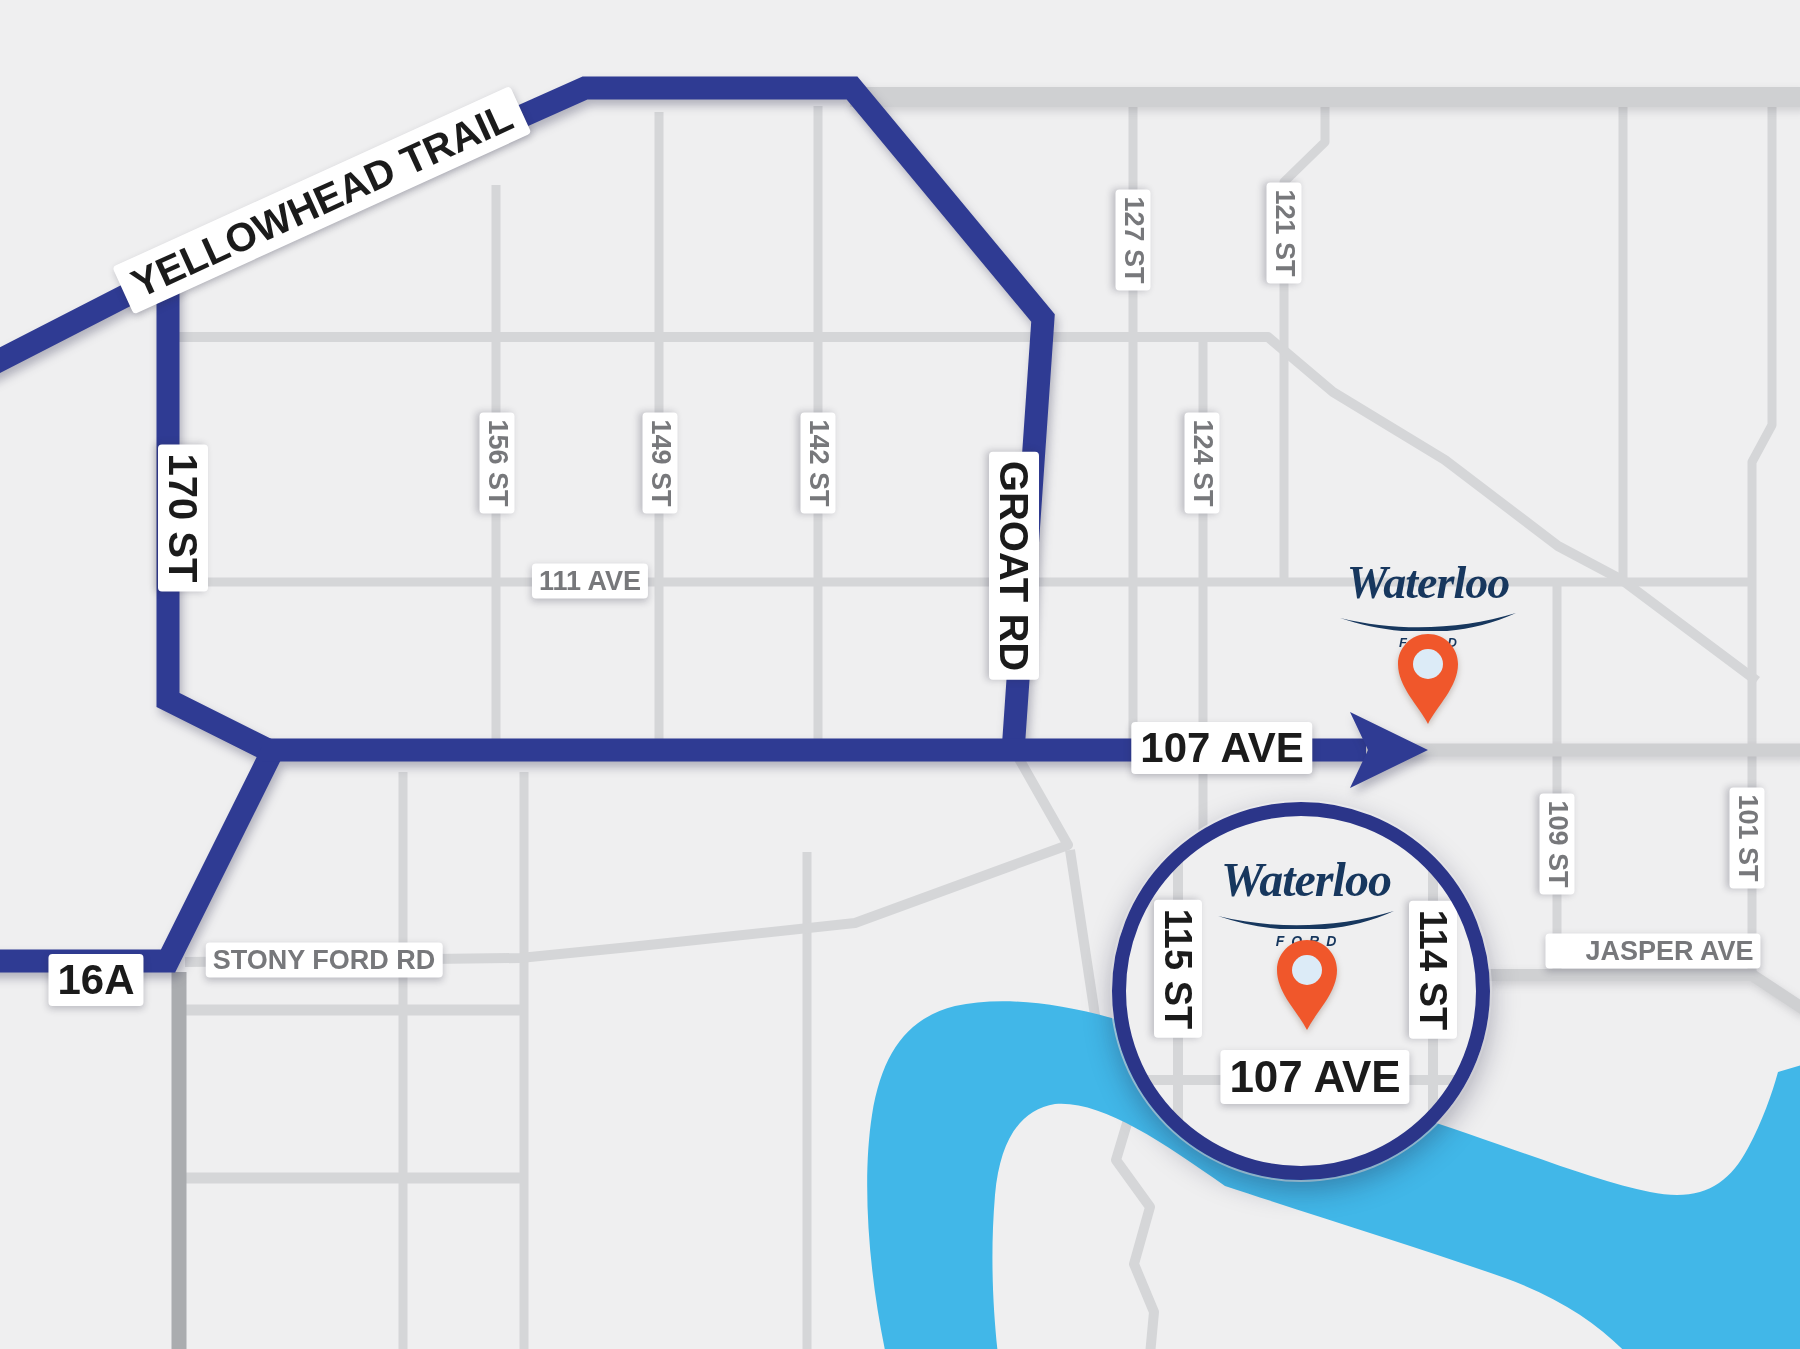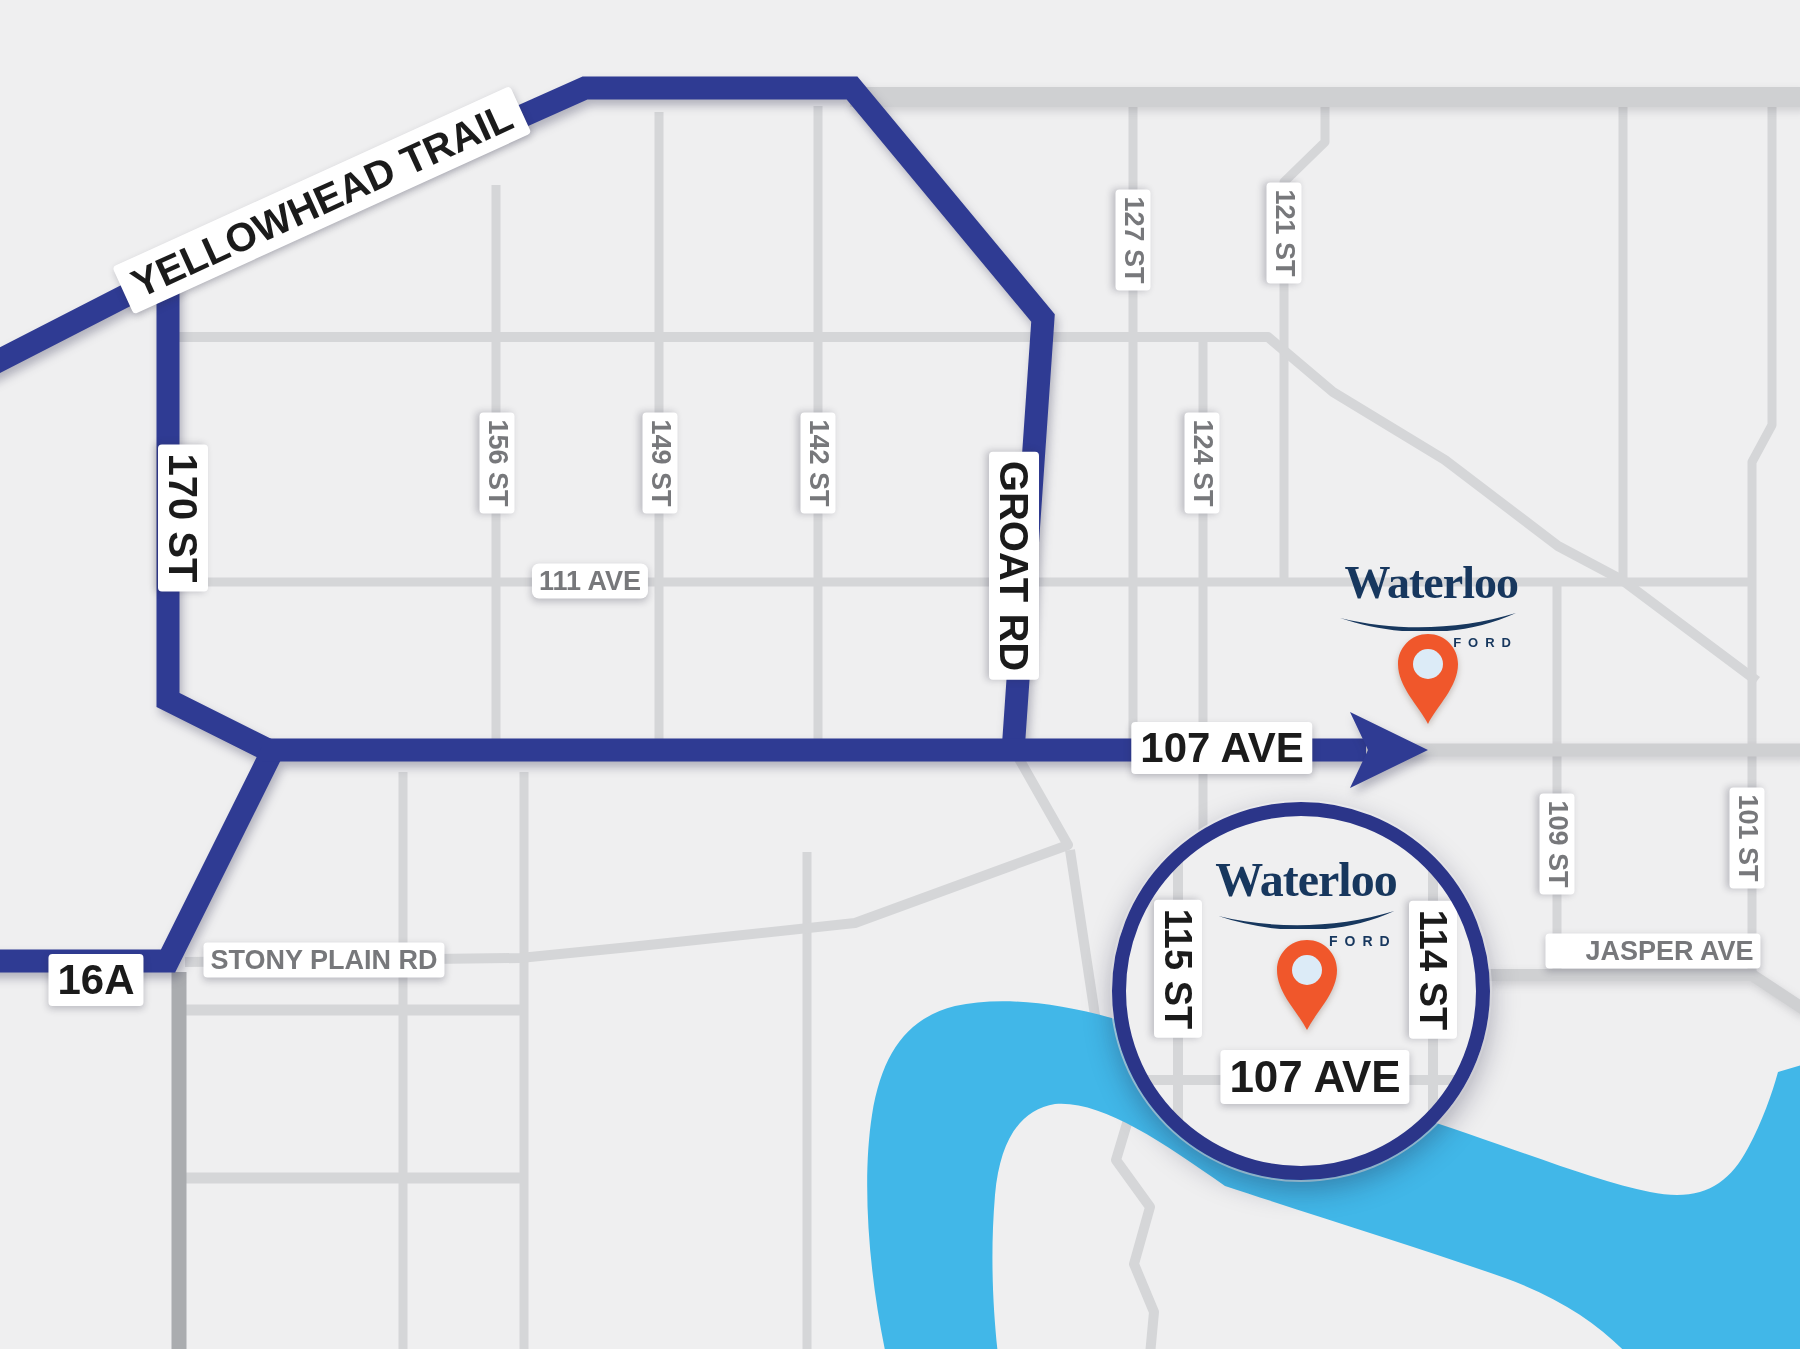--- a/index.html
+++ b/index.html
@@ -25,21 +25,21 @@
     transform:translate(-50%,-50%);
     box-shadow:0 3px 7px rgba(40,40,60,.25);
     font-weight:700;letter-spacing:0;
   }
   .lbl.black{color:var(--label_black);font-size:42px;padding:5px 9px;}
   .lbl.gray{color:var(--label_gray);font-size:27px;padding:4px 7px;}
   .lbl.v{transform:translate(-50%,-50%) rotate(90deg);}
   .lbl.yellow{transform:translate(-50%,-50%) rotate(-24.5deg);font-size:40px;padding:6px 12px;}
 
   
-  .logo{position:absolute;text-align:right;transform:translate(-50%,0);color:var(--logo_navy);}
+  .logo{position:absolute;text-align:center;transform:translate(-50%,0);color:var(--logo_navy);font-style:italic;}
   .logo .name{font-family:"Liberation Serif", serif;font-weight:700;letter-spacing:-1px;display:block;}
   .logo .brand{display:block;font-weight:700;letter-spacing:7px;margin-top:4px;text-indent:7px;}
   .logo.main .name{font-size:46px;}
   .logo.main .brand{font-size:13px;}
   .logo.inset .name{font-size:48px;}
   .logo.inset .brand{font-size:14px;}
   .logo svg{display:block;margin:2px auto 0 auto;}
 
   .pin{position:absolute;filter:drop-shadow(0 3px 3px rgba(60,30,10,.25));}
 
@@ -133,22 +133,22 @@
   <div class="lbl black v" style="left:1014px;top:566px;font-size:40px;">GROAT RD</div>
   <div class="lbl black" style="left:1222px;top:748px;">107 AVE</div>
   <div class="lbl black" style="left:96px;top:960px;margin-top:20px;">16A</div>
 
   <div class="lbl gray v" style="left:497px;top:463px;">156 ST</div>
   <div class="lbl gray v" style="left:660px;top:463px;">149 ST</div>
   <div class="lbl gray v" style="left:818px;top:463px;">142 ST</div>
   <div class="lbl gray v" style="left:1133px;top:240px;">127 ST</div>
   <div class="lbl gray v" style="left:1284px;top:233px;">121 ST</div>
   <div class="lbl gray v" style="left:1202px;top:463px;">124 ST</div>
-  <div class="lbl gray" style="left:590px;top:581px;border-radius:7px;">111 AVE</div>
-  <div class="lbl gray" style="left:324px;top:960px;">STONY PLAIN RD</div>
+  <div class="lbl gray" style="left:590px;top:581px;">111 AVE</div>
+  <div class="lbl gray" style="left:324px;top:960px;">STONY FORD RD</div>
   <div class="lbl gray v" style="left:1557px;top:844px;">109 ST</div>
   <div class="lbl gray v" style="left:1747px;top:838px;">101 ST</div>
   <div class="lbl gray" style="left:1653px;top:951px;padding-left:40px;">JASPER AVE</div>
 
   <div id="inset-clip">
     <svg class="layer" viewBox="0 0 1800 1349">
       <g style="stroke:var(--road)" fill="none" stroke-width="10">
         <path d="M1178,848 V1168"></path>
         <path d="M1433,840 V1172"></path>
         <path d="M1118,1080 H1490"></path>

